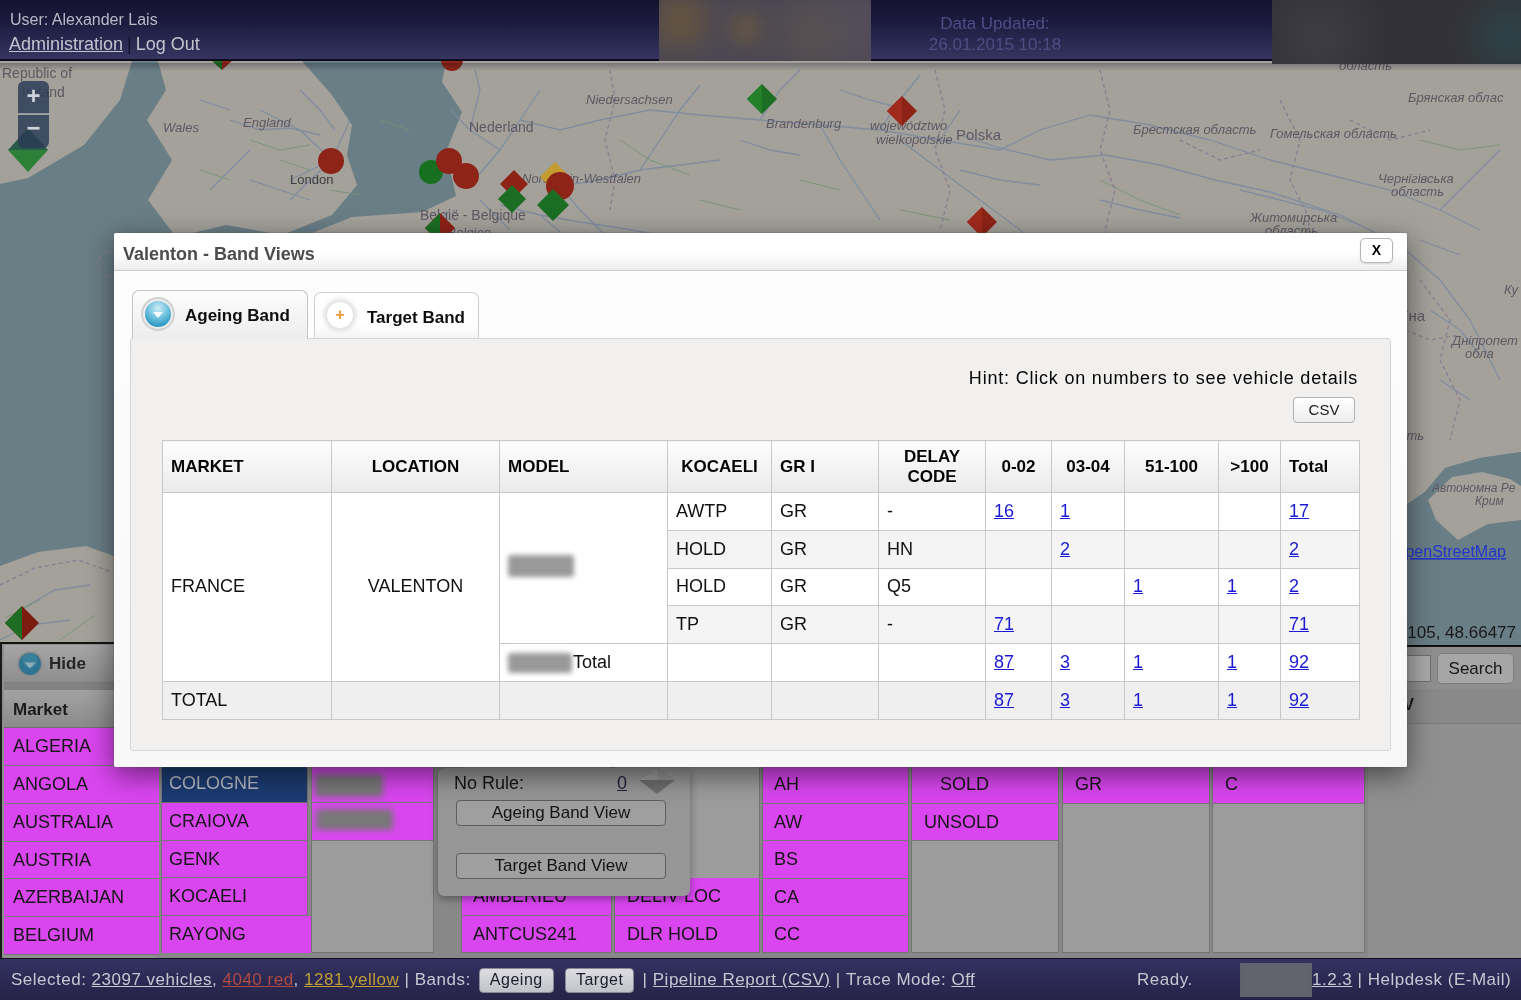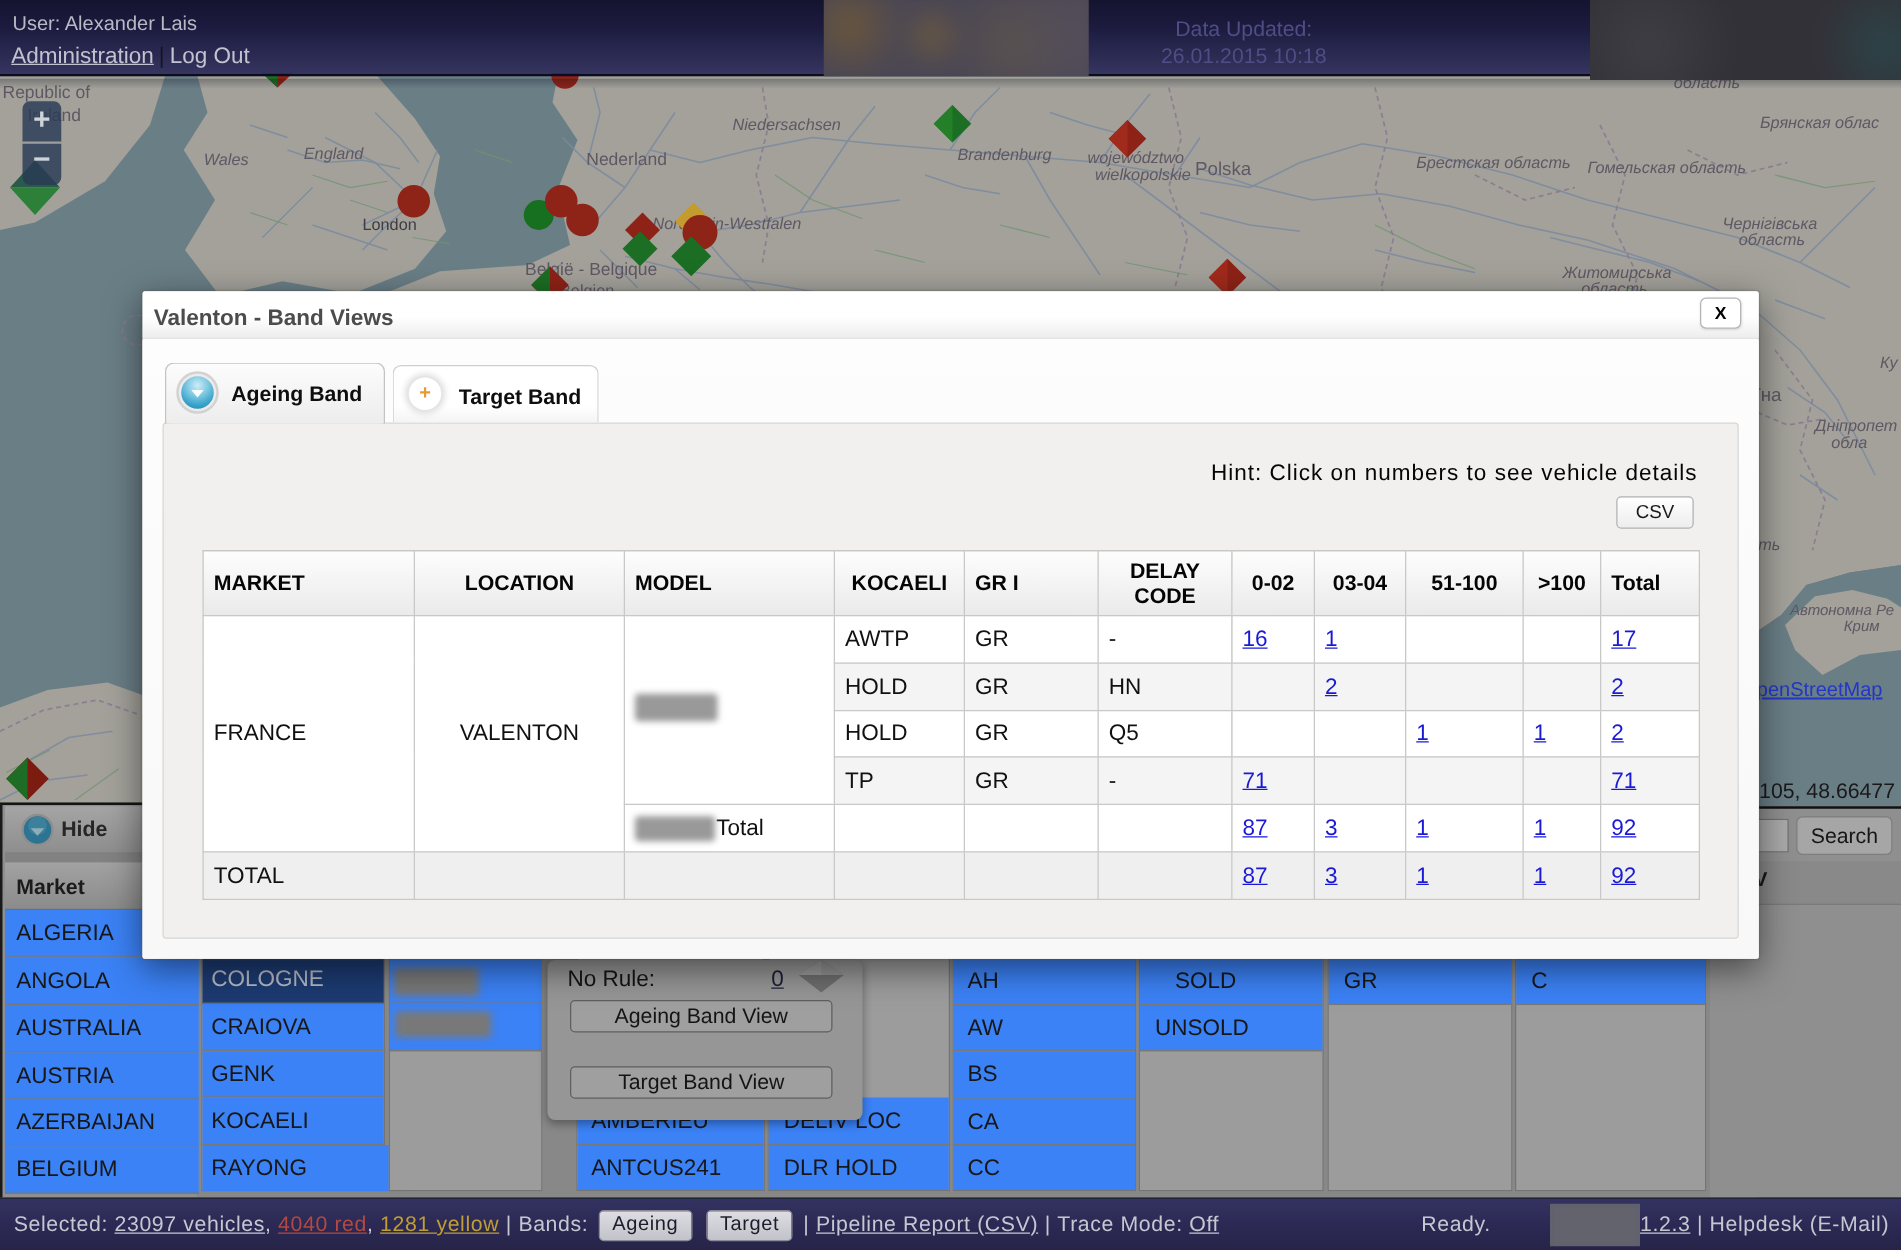--- a/index.html
+++ b/index.html
@@ -59,21 +59,21 @@
 #backdrop { position:absolute; left:0; top:642px; width:1368px; height:316px; background:#888888; z-index:6; }
 #leftpanel { position:absolute; left:0; top:642px; width:157px; height:316px; background:#8f8f8f;
   border-top:2px solid #141414; border-left:2px solid #1a1a1a; z-index:7; }
 #hideband { position:absolute; left:2px; top:1px; width:155px; height:38px;
   background:linear-gradient(#a5a5a5,#8e8e8e); border-bottom:1px solid #7c7c7c; }
 #hideband .txt { position:absolute; left:47px; top:9px; font-weight:bold; font-size:17px; color:#262626; }
 #hidegap { position:absolute; left:2px; top:39px; width:155px; height:7px; background:#828282; }
 #mkthead { position:absolute; left:2px; top:46px; width:155px; height:38px;
   background:linear-gradient(#a2a2a2,#8b8b8b); border-bottom:1px solid #6f6f6f; }
 #mkthead .txt { position:absolute; left:9px; top:10px; font-weight:bold; font-size:17px; color:#1b1b1b; }
-.bgrow { position:absolute; font-size:18px; color:#171717; background:#3b82f6;
+.bgrow { position:absolute; font-size:18px; color:#171717; background:#d946ef;
   border-bottom:1px solid #787878; display:flex; align-items:center; }
 .bgcol { position:absolute; background:#9c9c9c; z-index:7; border:1px solid #747474; }
 #popup { position:absolute; left:438px; top:768px; width:252px; height:128px; background:#969696;
   border-radius:6px; box-shadow:0 3px 8px rgba(0,0,0,0.35); z-index:9; }
 #popup .norule { position:absolute; left:16px; top:5px; font-size:18px; color:#141414; }
 #popup .zero { position:absolute; left:179px; top:5px; font-size:18px; color:#20203a; text-decoration:underline; }
 #popup .pbtn { position:absolute; left:18px; width:210px; height:26px; background:#9f9f9f;
   border:1px solid #5f5f5f; border-radius:4px; font-size:17px; color:#141414;
   text-align:center; line-height:24px; }
 #rightpanel { position:absolute; left:1368px; top:645px; width:153px; height:313px;

